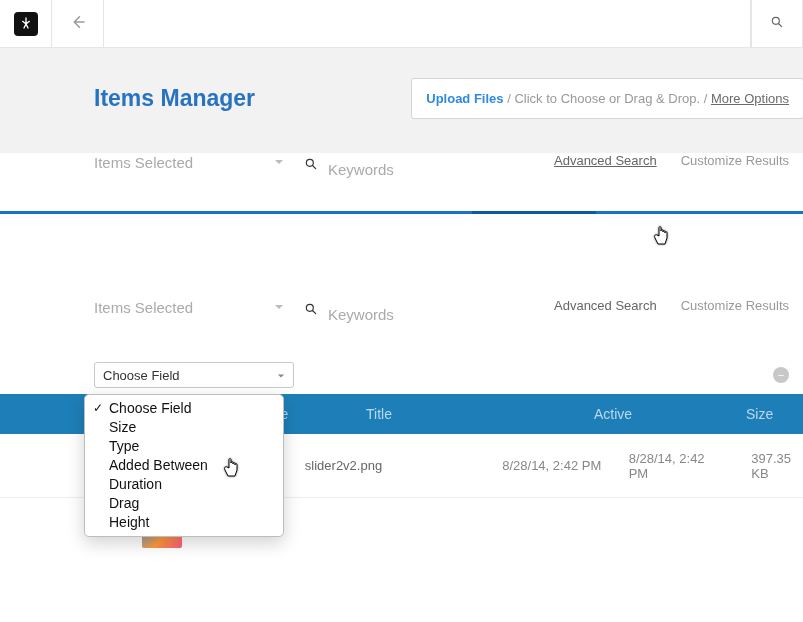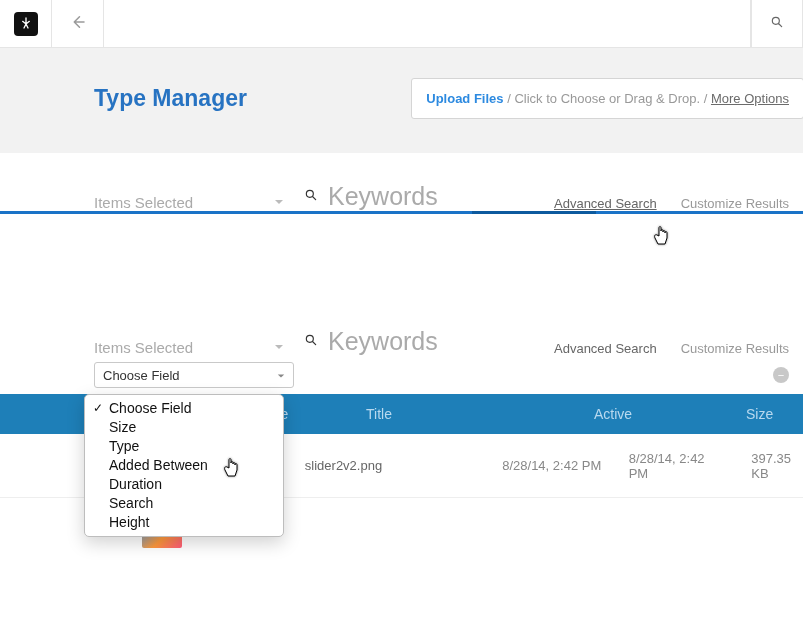--- a/index.html
+++ b/index.html
@@ -22,28 +22,28 @@
 
   
   .header-region { background: #f2f2f2; padding: 30px 0 34px; }
   .header-inner { width: 710px; margin: 0 0 0 94px; display: flex; align-items: center; justify-content: space-between; }
   .page-title { color: #2773c2; font-weight: 700; font-size: 23px; }
   .upload-box { background: #fff; border: 1px solid #d5d5d5; border-radius: 3px; padding: 12px 14px; font-size: 13px; color: #999; margin-left: 20px; }
   .upload-box .upload-link { color: #2d8ae0; font-weight: 600; }
   .upload-box .more-link { color: #6b6b6b; text-decoration: underline; }
 
   
-  .filterbar { height: 58px; display: flex; align-items: flex-end; padding-left: 94px; background: #fff; }
+  .filterbar { height: 58px; display: flex; align-items: flex-start; padding-left: 94px; background: #fff; }
   .items-selected { width: 210px; display: flex; align-items: center; justify-content: space-between; padding-right: 20px; }
   .items-selected .label { color: #aaa; font-size: 15px; }
   .caret-down { color: #bbb; }
   .caret-down svg { width: 10px; height: 10px; }
   .search-box { display: flex; align-items: center; gap: 10px; flex: 1; }
   .search-icon { color: #666; }
-  .search-box input { border: none; outline: none; font-size: 25px; color: #6d28d9; background: transparent; width: 160px; }
+  .search-box input { border: none; outline: none; font-size: 15px; color: #6d28d9; background: transparent; width: 160px; margin-top: 8px; }
   .search-box input::placeholder { color: #aaa; }
   .links-right { margin-left: auto; margin-right: 14px; display: flex; gap: 24px; font-size: 13px; }
   .adv-link { color: #666; text-decoration: underline; }
   .custom-link { color: #999; }
 
   .blue-rule { height: 3px; background: #1a73c7; }
   .blue-rule .seg-dark { height: 3px; background: #0d5a9e; width: 124px; margin-left: 472px; }
 
   .gap { height: 84px; background: #fff; }
 
@@ -123,21 +123,21 @@
       <svg viewBox="0 0 24 24" fill="none">
           <circle cx="10" cy="10" r="6" stroke="#666" stroke-width="2"></circle>
           <path d="M15 15 L20 20" stroke="#666" stroke-width="2" stroke-linecap="round"></path>
         </svg>
     </span>
   </div>
 </div>
 
 <div class="header-region">
   <div class="header-inner">
-    <h1 class="page-title">Type Manager</h1>
+    <h1 class="page-title">Items Manager</h1>
     <div class="upload-box">
       <span class="upload-link">Upload Files</span>
       <span> / </span>
       <span>Click to Choose or Drag &amp; Drop.</span>
       <span> / </span>
       <span class="more-link">More Options</span>
     </div>
   </div>
 </div>
 
@@ -247,21 +247,21 @@
       <div class="partial-thumb"></div>
     </div>
 </div>
 
 <div class="dropdown-menu">
   <div class="item checked">Choose Field</div>
   <div class="item">Size</div>
   <div class="item">Type</div>
   <div class="item">Added Between</div>
   <div class="item">Duration</div>
-  <div class="item">Search</div>
+  <div class="item">Drag</div>
   <div class="item">Height</div>
 </div>
 
 <div class="cursor" style="left:653px; top:226px;">
   <svg viewBox="0 0 16 20">
       <path d="M6 2 V10 L4 9 C2 8 1 10 2 12 L5 18 H12 L14 12 V7 C14 5 12 5 12 7 V6 C12 4 10 4 10 6 V5 C10 3 8 3 8 5 V2 C8 0 6 0 6 2 Z" fill="#fff" stroke="#000" stroke-width="1"></path>
     </svg>
 </div>
 <div class="cursor" style="left:223px; top:458px;">
   <svg viewBox="0 0 16 20">

